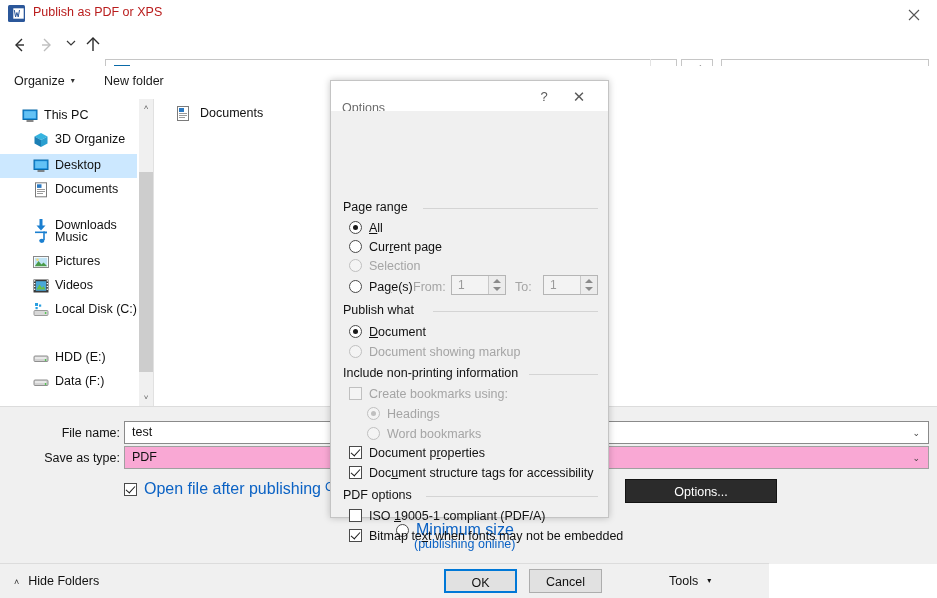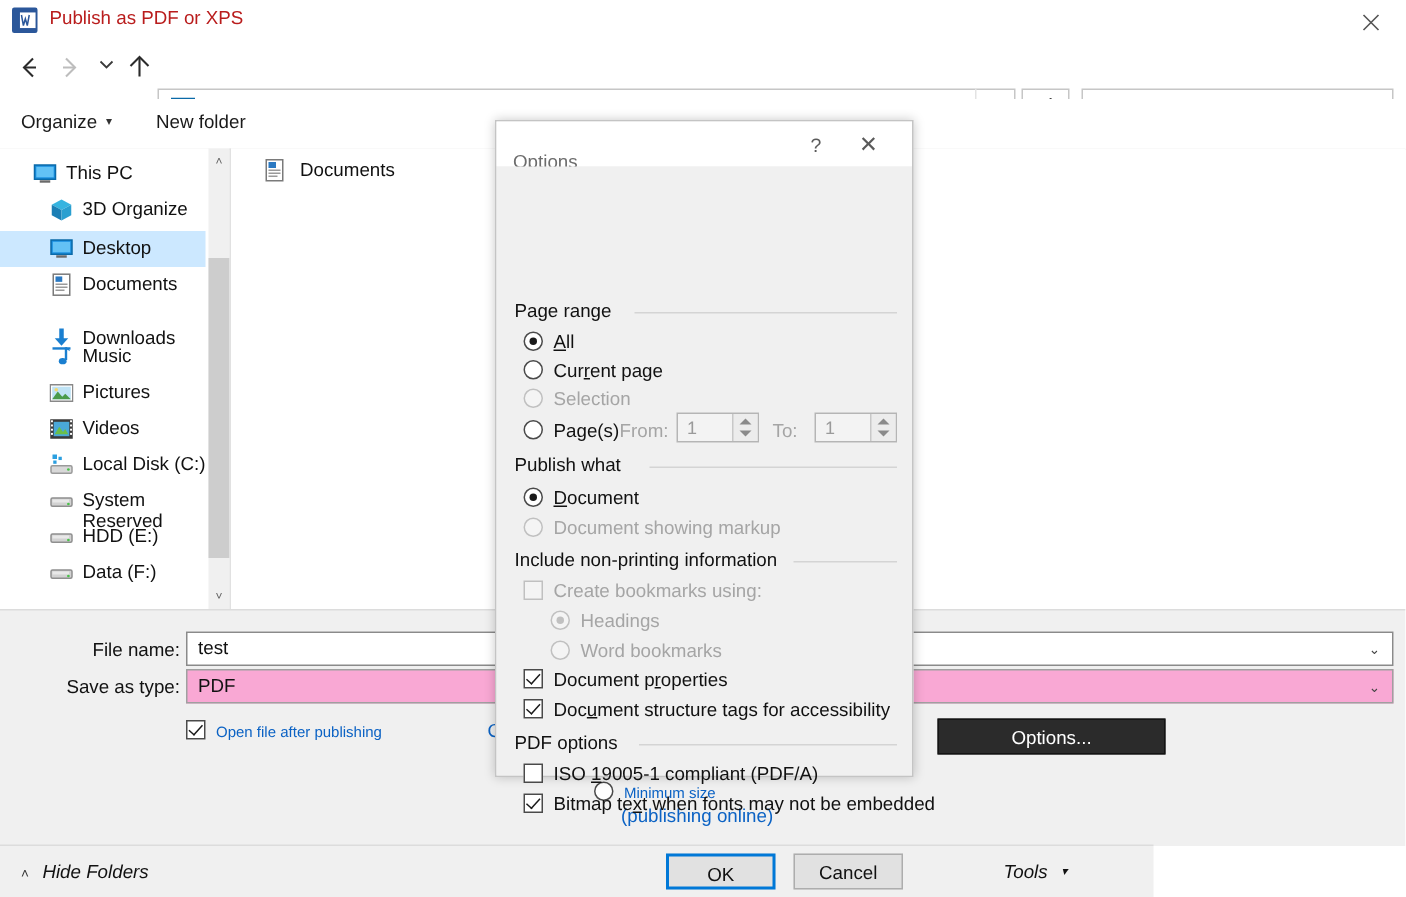--- a/index.html
+++ b/index.html
@@ -62,34 +62,34 @@
   .file-entry .lbl{position:absolute;left:24px;top:1px;}
   .pane-div{position:absolute;left:153px;top:99px;width:1px;height:307px;background:#e1e1e1;}
 
   
   .formarea{position:absolute;left:0;top:406px;width:937px;height:157px;background:#f0f0f0;border-top:1px solid #dcdcdc;}
   .frm-label{position:absolute;font-size:12.5px;color:#111;text-align:right;}
   .frm-input{position:absolute;height:23px;border:1px solid #8a8a8a;background:#fff;box-sizing:border-box;}
   .frm-input.readonly{background:#f9a8d4;border-color:#a0a0a0;}
   .frm-input .val{position:absolute;left:7px;top:3px;font-size:12.5px;color:#111;}
   .frm-caret{position:absolute;right:8px;top:6px;font-size:9px;color:#444;}
-  .chk-row{position:absolute;font-size:10px;color:#0b62c4;}
+  .chk-row{position:absolute;font-size:16px;color:#0b62c4;}
   .cbox{display:inline-block;width:13px;height:13px;border:1px solid #4a4a4a;background:#fff;
         position:relative;vertical-align:-2px;margin-right:7px;box-sizing:border-box;}
   .cbox.checked:after{content:"";position:absolute;left:3px;top:0px;width:4px;height:8px;
         border:solid #1a1a1a;border-width:0 1.6px 1.6px 0;transform:rotate(42deg);}
   .radio{display:inline-block;width:13px;height:13px;border:1px solid #4a4a4a;border-radius:50%;
         background:#fff;position:relative;vertical-align:-2px;margin-right:7px;box-sizing:border-box;}
   .radio.on:after{content:"";position:absolute;left:3px;top:3px;width:5px;height:5px;border-radius:50%;background:#1a1a1a;}
   .optbtn{position:absolute;left:625px;top:479px;width:152px;height:24px;background:#2b2b2b;color:#fff;
         border:1px solid #141414;font-size:12.5px;text-align:center;line-height:24px;box-sizing:border-box;}
   .opt-label{position:absolute;font-size:12.5px;color:#0b62c4;}
 
   
-  .footer{position:absolute;left:0;top:563px;width:769px;height:35px;background:#f0f0f0;border-top:1px solid #dcdcdc;font-style:italic;}
+  .footer{position:absolute;left:0;top:563px;width:769px;height:35px;background:#f0f0f0;border-top:1px solid #dcdcdc;}
   .hidefolders{position:absolute;left:14px;top:10px;font-size:12.5px;color:#111;}
   .hf-caret{display:inline-block;margin-right:9px;font-size:9px;color:#333;}
   .tools{position:absolute;left:669px;top:10px;font-size:12.5px;color:#111;}
   .tools .c{display:inline-block;margin-left:9px;font-size:8px;vertical-align:2px;}
 
   
   .dialog{position:absolute;left:330px;top:80px;width:279px;height:438px;background:#f0f0f0;
           border:1px solid #c4c4c4;box-shadow:0 0 7px rgba(0,0,0,.22);box-sizing:border-box;}
   .dlg-title{position:absolute;left:0;top:0;width:277px;height:30px;background:#ffffff;}
   .dlg-title .t{position:absolute;left:11px;top:7px;font-size:12.5px;color:#6c6c6c;margin-top:13px;}
@@ -311,28 +311,20 @@
             <rect x="1" y="8.5" width="14" height="5" rx="1" fill="#d8d8d8" stroke="#9a9a9a"></rect>
             <circle cx="12.6" cy="11" r="0.9" fill="#4ac24a"></circle>
             <g fill="#2b9fe0">
               <rect x="2" y="1" width="3" height="3"></rect>
               <rect x="6" y="2.5" width="2.2" height="2.2"></rect>
               <rect x="2.5" y="5" width="2.2" height="2.2"></rect>
             </g>
           </svg></span>
         <span class="lbl" style="left: 55px;">Local Disk (C:)</span>
       </div>
-      <div class="tree-item" style="top: 223px;">
-        <span class="ico" style="left: 33px;"><svg width="16" height="16" viewBox="0 0 16 16">
-            <rect x="1" y="6" width="14" height="5.5" rx="1" fill="#d2d2d2" stroke="#8f8f8f"></rect>
-            <rect x="2" y="7" width="11" height="2" fill="#e8e8e8"></rect>
-            <circle cx="12.6" cy="10" r="0.9" fill="#4ac24a"></circle>
-          </svg></span>
-        <span class="lbl" style="left: 55px;">System Reserved</span>
-      </div>
       <div class="tree-item" style="top: 247px;">
         <span class="ico" style="left: 33px;"><svg width="16" height="16" viewBox="0 0 16 16">
             <rect x="1" y="6" width="14" height="5.5" rx="1" fill="#d2d2d2" stroke="#8f8f8f"></rect>
             <rect x="2" y="7" width="11" height="2" fill="#e8e8e8"></rect>
             <circle cx="12.6" cy="10" r="0.9" fill="#4ac24a"></circle>
           </svg></span>
         <span class="lbl" style="left: 55px;">HDD (E:)</span>
       </div>
       <div class="tree-item" style="top: 271px;">
         <span class="ico" style="left: 33px;"><svg width="16" height="16" viewBox="0 0 16 16">

